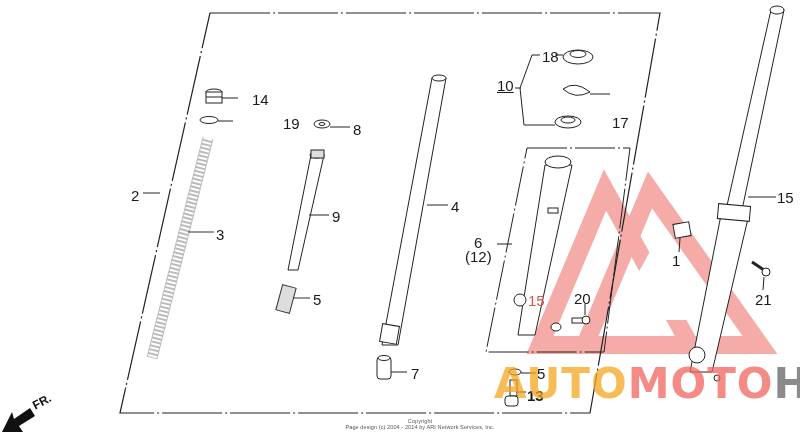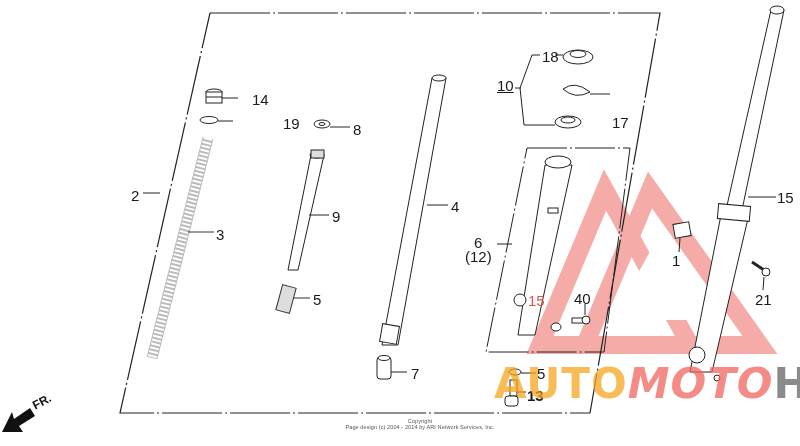--- a/index.html
+++ b/index.html
@@ -9,21 +9,21 @@
   .callout { position: absolute; font-size: 15px; color: #1a1a1a; line-height: 1; white-space: nowrap; }
   .callout.red { color: #d9534f; }
   .copyright { position: absolute; left: 0; top: 418px; width: 840px; text-align: center;
                font-size: 5.5px; color: #555; letter-spacing: 0.1px; }
   .copyright .c1 { display: block; }
   .fr-label { position: absolute; left: 30px; top: 400px; font-size: 12px; font-weight: bold; color: #111;
               transform: rotate(-28deg); transform-origin: left top; }
   .wm-text { position: absolute; top: 363px; left: 470px; font-size: 42px; font-weight: bold;
              letter-spacing: 1px; line-height: 1; white-space: nowrap; font-family: "DejaVu Sans", sans-serif; }
   .wm-text .a { color: rgba(245, 165, 30, 0.75); margin-left: 24px; }
-  .wm-text .m { color: rgba(240, 100, 95, 0.75); font-style: italic; }
+  .wm-text .m { color: rgba(240, 100, 95, 0.75); }
   .wm-text .h { color: rgba(110, 110, 110, 0.8); }
 </style>
 </head>
 <body>
 
 <svg id="diagram" viewBox="0 0 800 446" xmlns="http://www.w3.org/2000/svg">
 
   <g opacity="0.55">
     <polygon points="605,190 540,345 690,345" fill="none" stroke="#ee6a63" stroke-width="18"></polygon>
     <polygon points="650,190 585,345 760,345" fill="none" stroke="#ee6a63" stroke-width="18"></polygon>
@@ -169,21 +169,21 @@
   <span class="callout" style="left:332px;top:209px;">9</span>
   <span class="callout" style="left:497px;top:78px;text-decoration:underline;">10</span>
   <span class="callout" style="left:777px;top:190px;">15</span>
   <span class="callout" style="left:527px;top:388px;font-weight:bold;">13</span>
   <span class="callout" style="left:252px;top:92px;">14</span>
   <span class="callout red" style="left:528px;top:293px;text-align:center;">15</span>
   <span class="callout" style="left:537px;top:366px;">5</span>
   <span class="callout" style="left:612px;top:87px;margin-top:28px;">17</span>
   <span class="callout" style="left:542px;top:49px;">18</span>
   <span class="callout" style="left:235px;top:116px;margin-left:48px;">19</span>
-  <span class="callout" style="left:574px;top:291px;">40</span>
+  <span class="callout" style="left:574px;top:291px;">20</span>
   <span class="callout" style="left:755px;top:292px;">21</span>
 </div>
 
 <span class="fr-label">FR.</span>
 
 <div class="copyright">
   <span class="c1">Copyright</span>
   <span>Page design (c) 2004 - 2014 by ARI Network Services, Inc.</span>
 </div>
 

